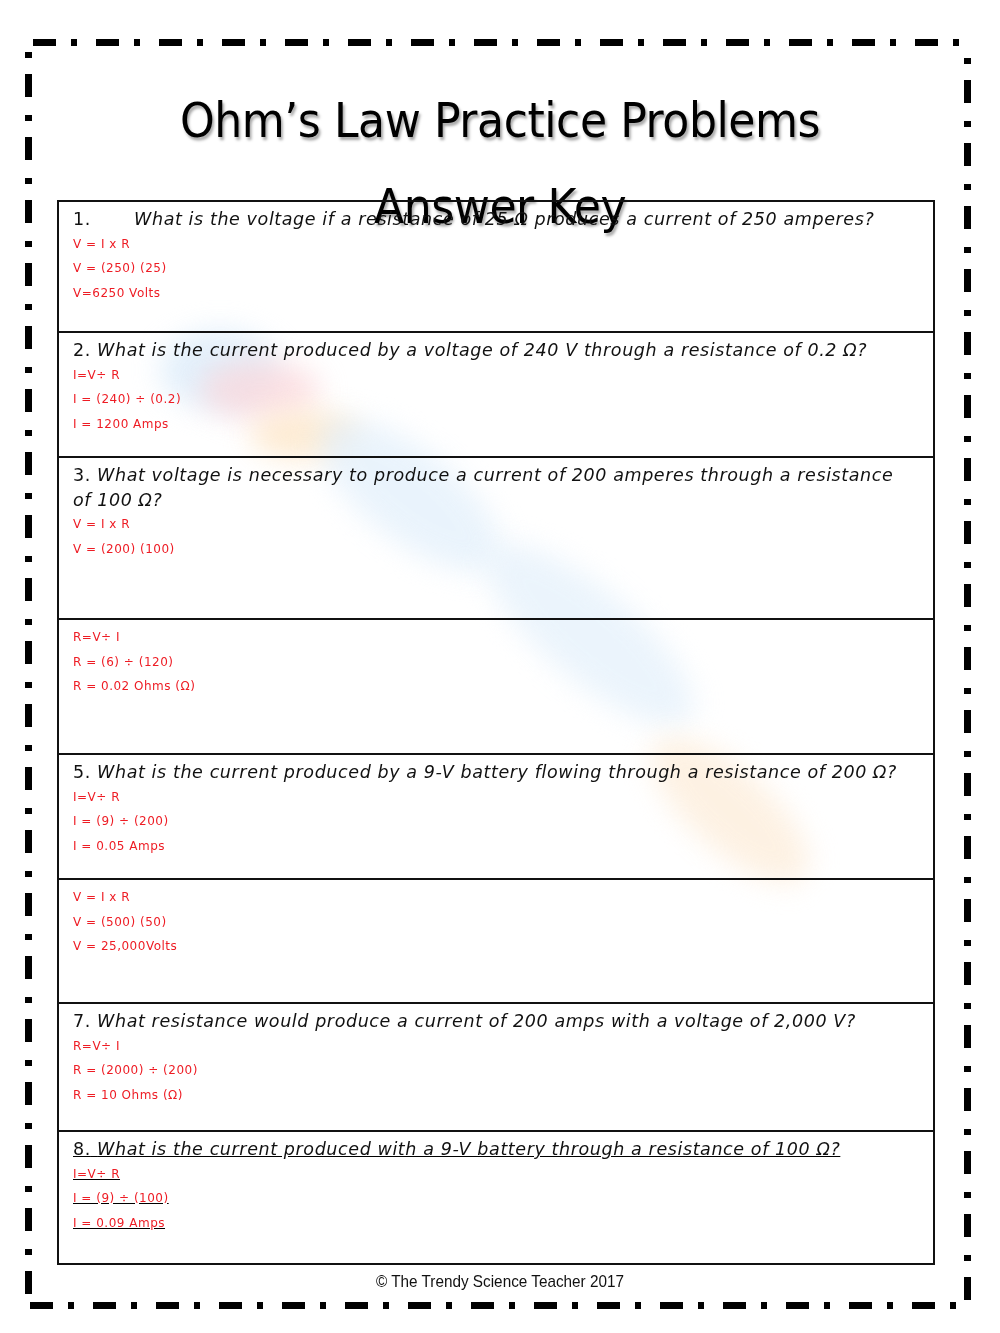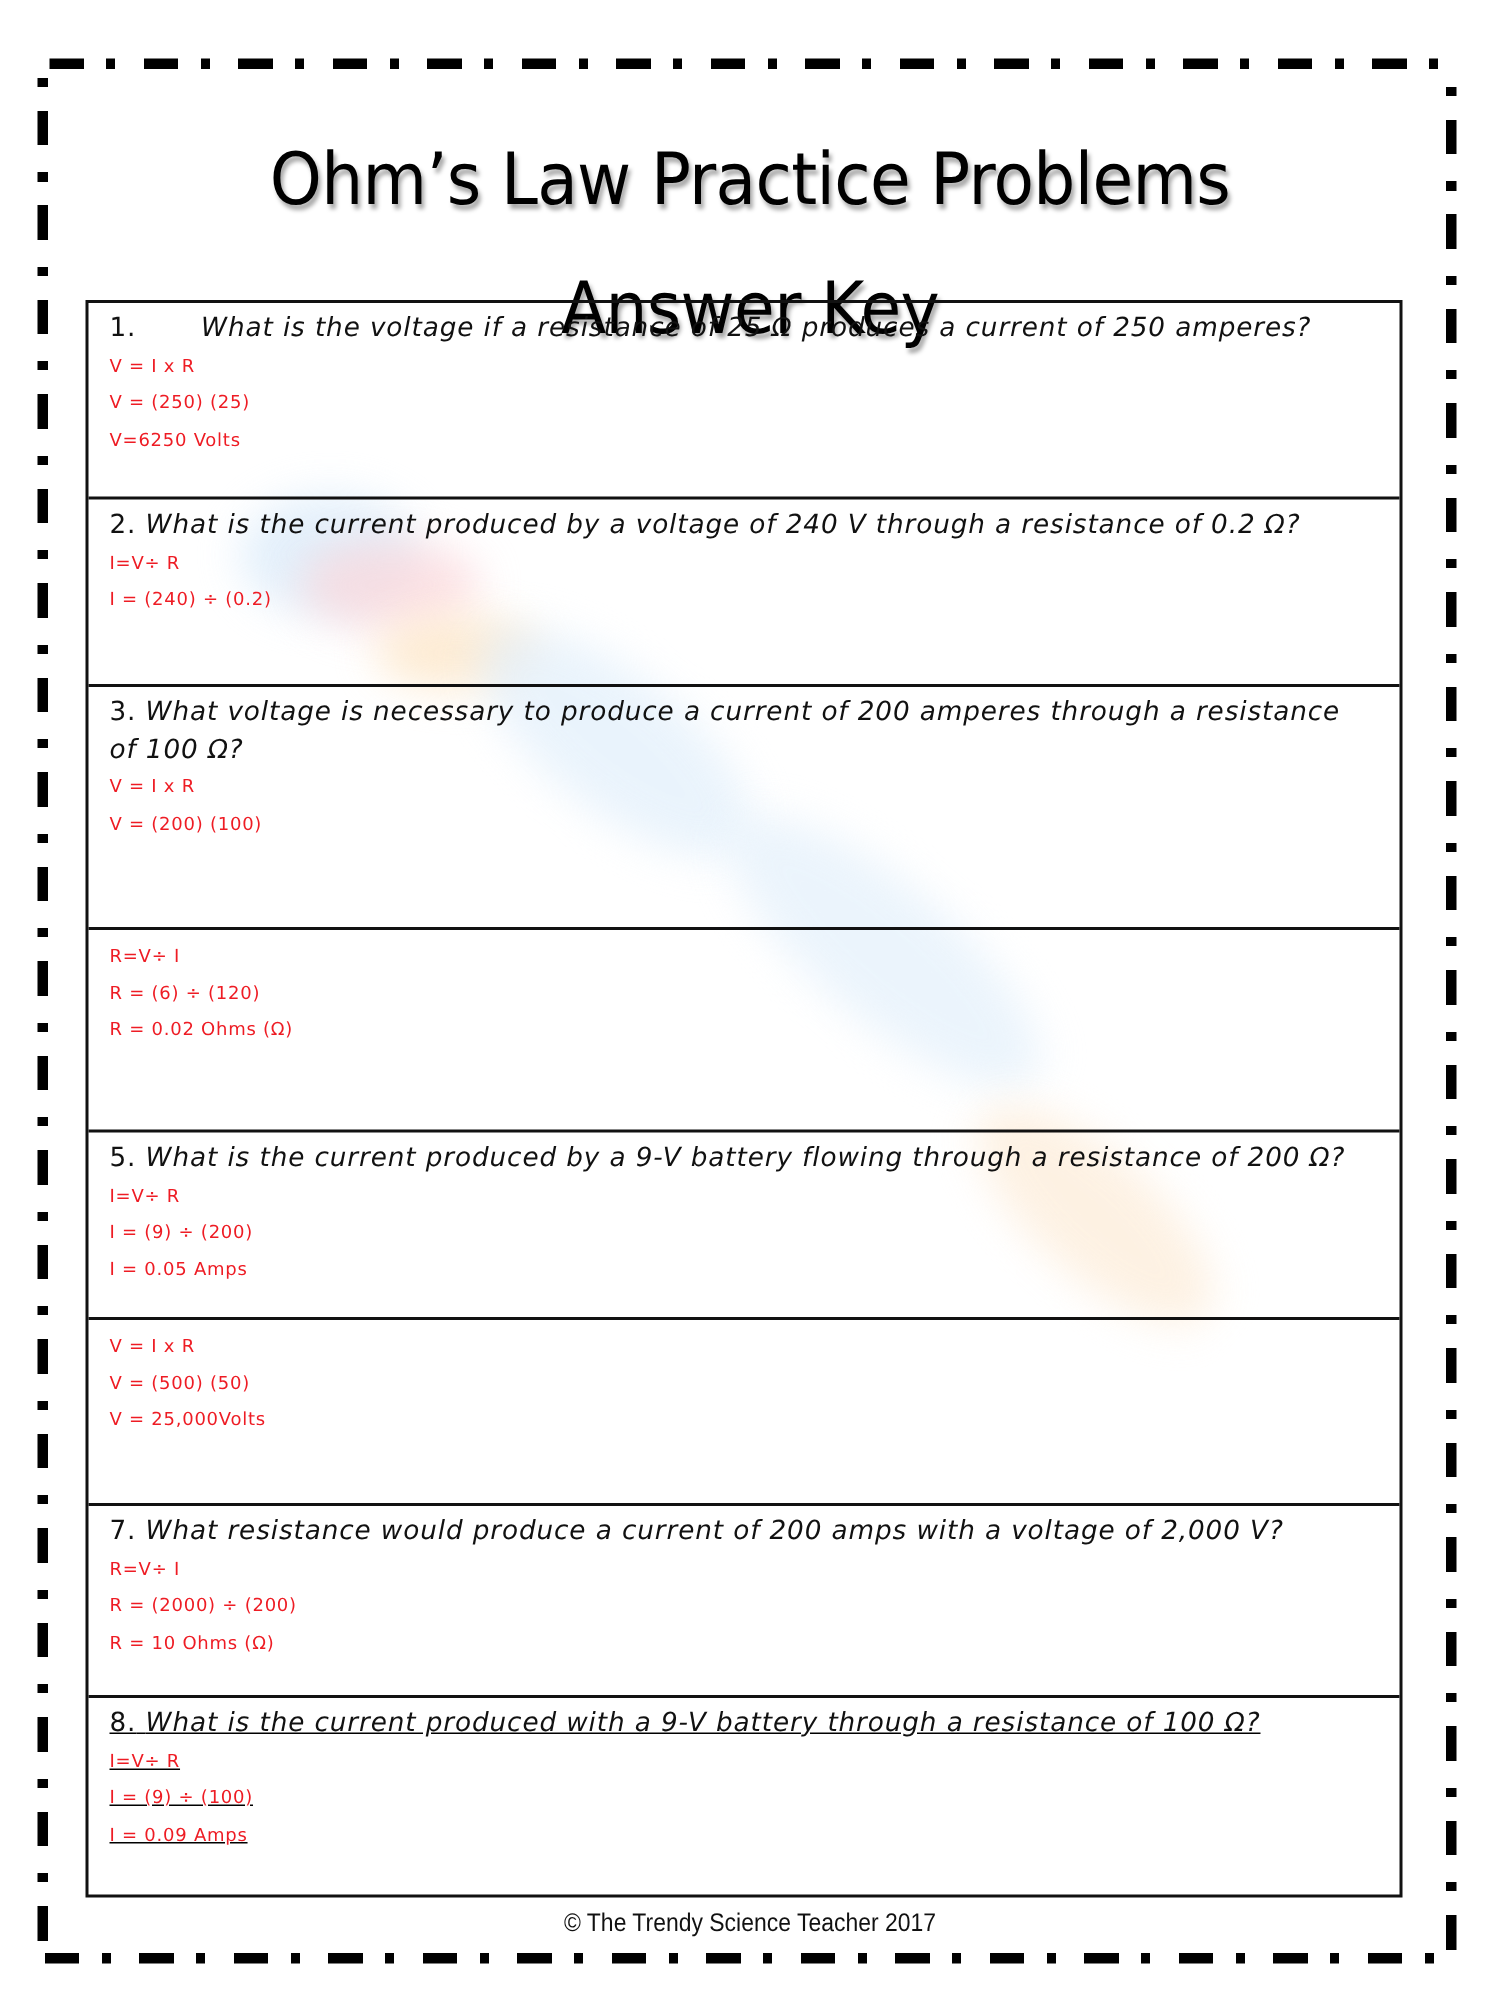--- a/index.html
+++ b/index.html
@@ -91,20 +91,21 @@
   <div class="row" style="height:131px">
     <div class="q"><span class="num">1.</span>&nbsp;&nbsp;&nbsp;&nbsp;&nbsp;&nbsp;&nbsp;<span>What is the voltage if a resistance of 25 Ω produces a current of 250 amperes?</span></div>
     <div class="a">V = I x R</div>
     <div class="a">V = (250) (25)</div>
     <div class="a">V=6250 Volts</div>
   </div>
   <div class="row" style="height:125px">
     <div class="q"><span class="num">2.</span> <span>What is the current produced by a voltage of 240 V through a resistance of 0.2 Ω?</span></div>
     <div class="a">I=V÷ R</div>
     <div class="a">I = (240) ÷ (0.2)</div>
+    <div class="a">I = 1200 Amps</div>
   </div>
   <div class="row" style="height:162px">
     <div class="q" style="padding-right:20px"><span class="num">3.</span> <span>What voltage is necessary to produce a current of 200 amperes through a resistance of 100 Ω?</span></div>
     <div class="a">V = I x R</div>
     <div class="a">V = (200) (100)</div>
   </div>
   <div class="row" style="height:135px">
     <div class="a">R=V÷ I</div>
     <div class="a">R = (6) ÷ (120)</div>
     <div class="a">R = 0.02 Ohms (Ω)</div>

